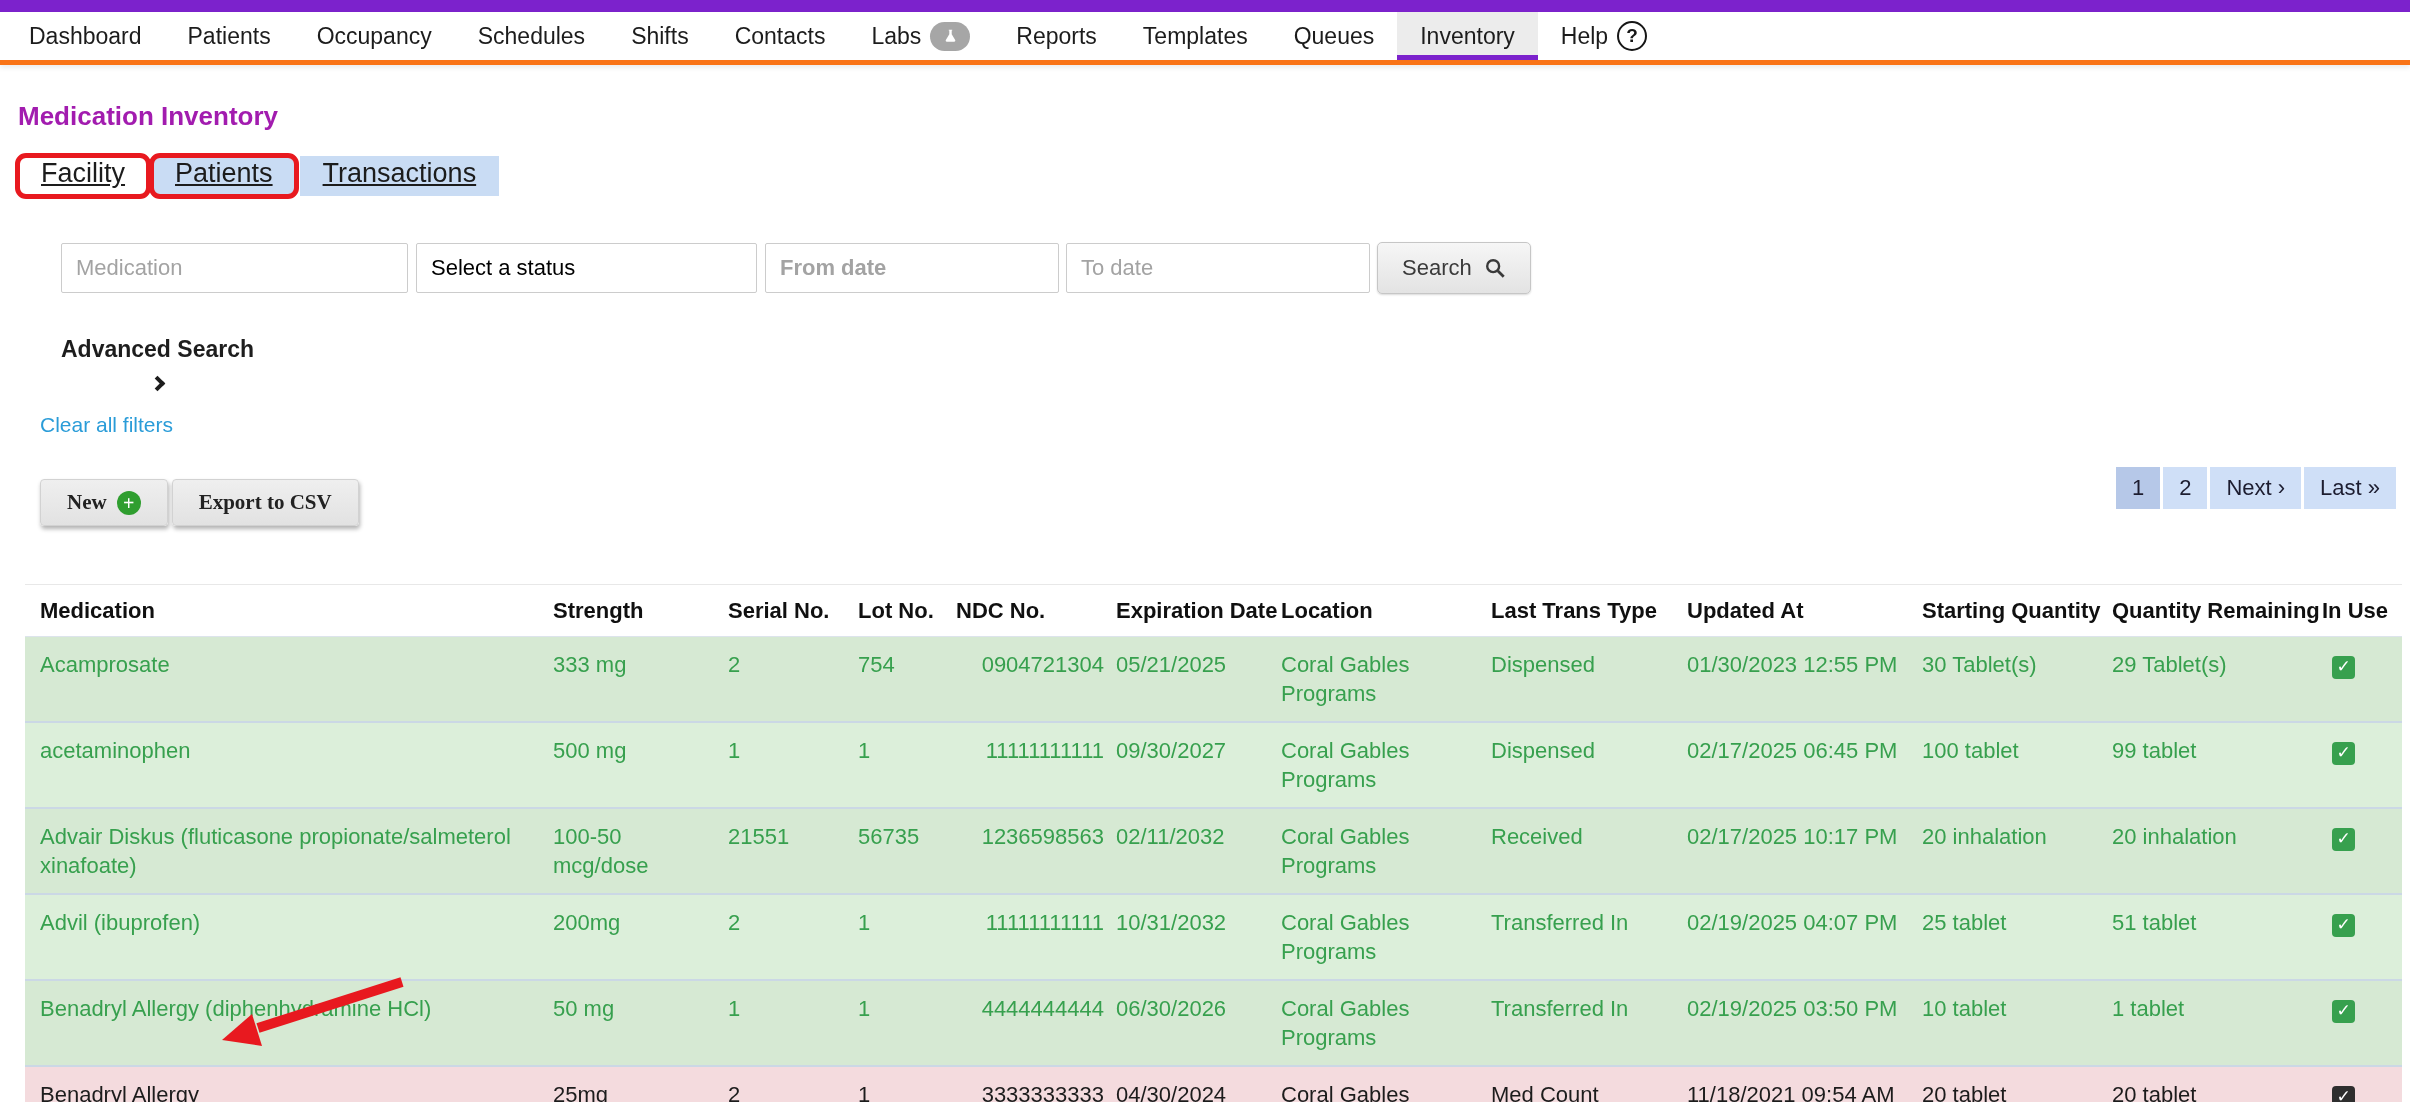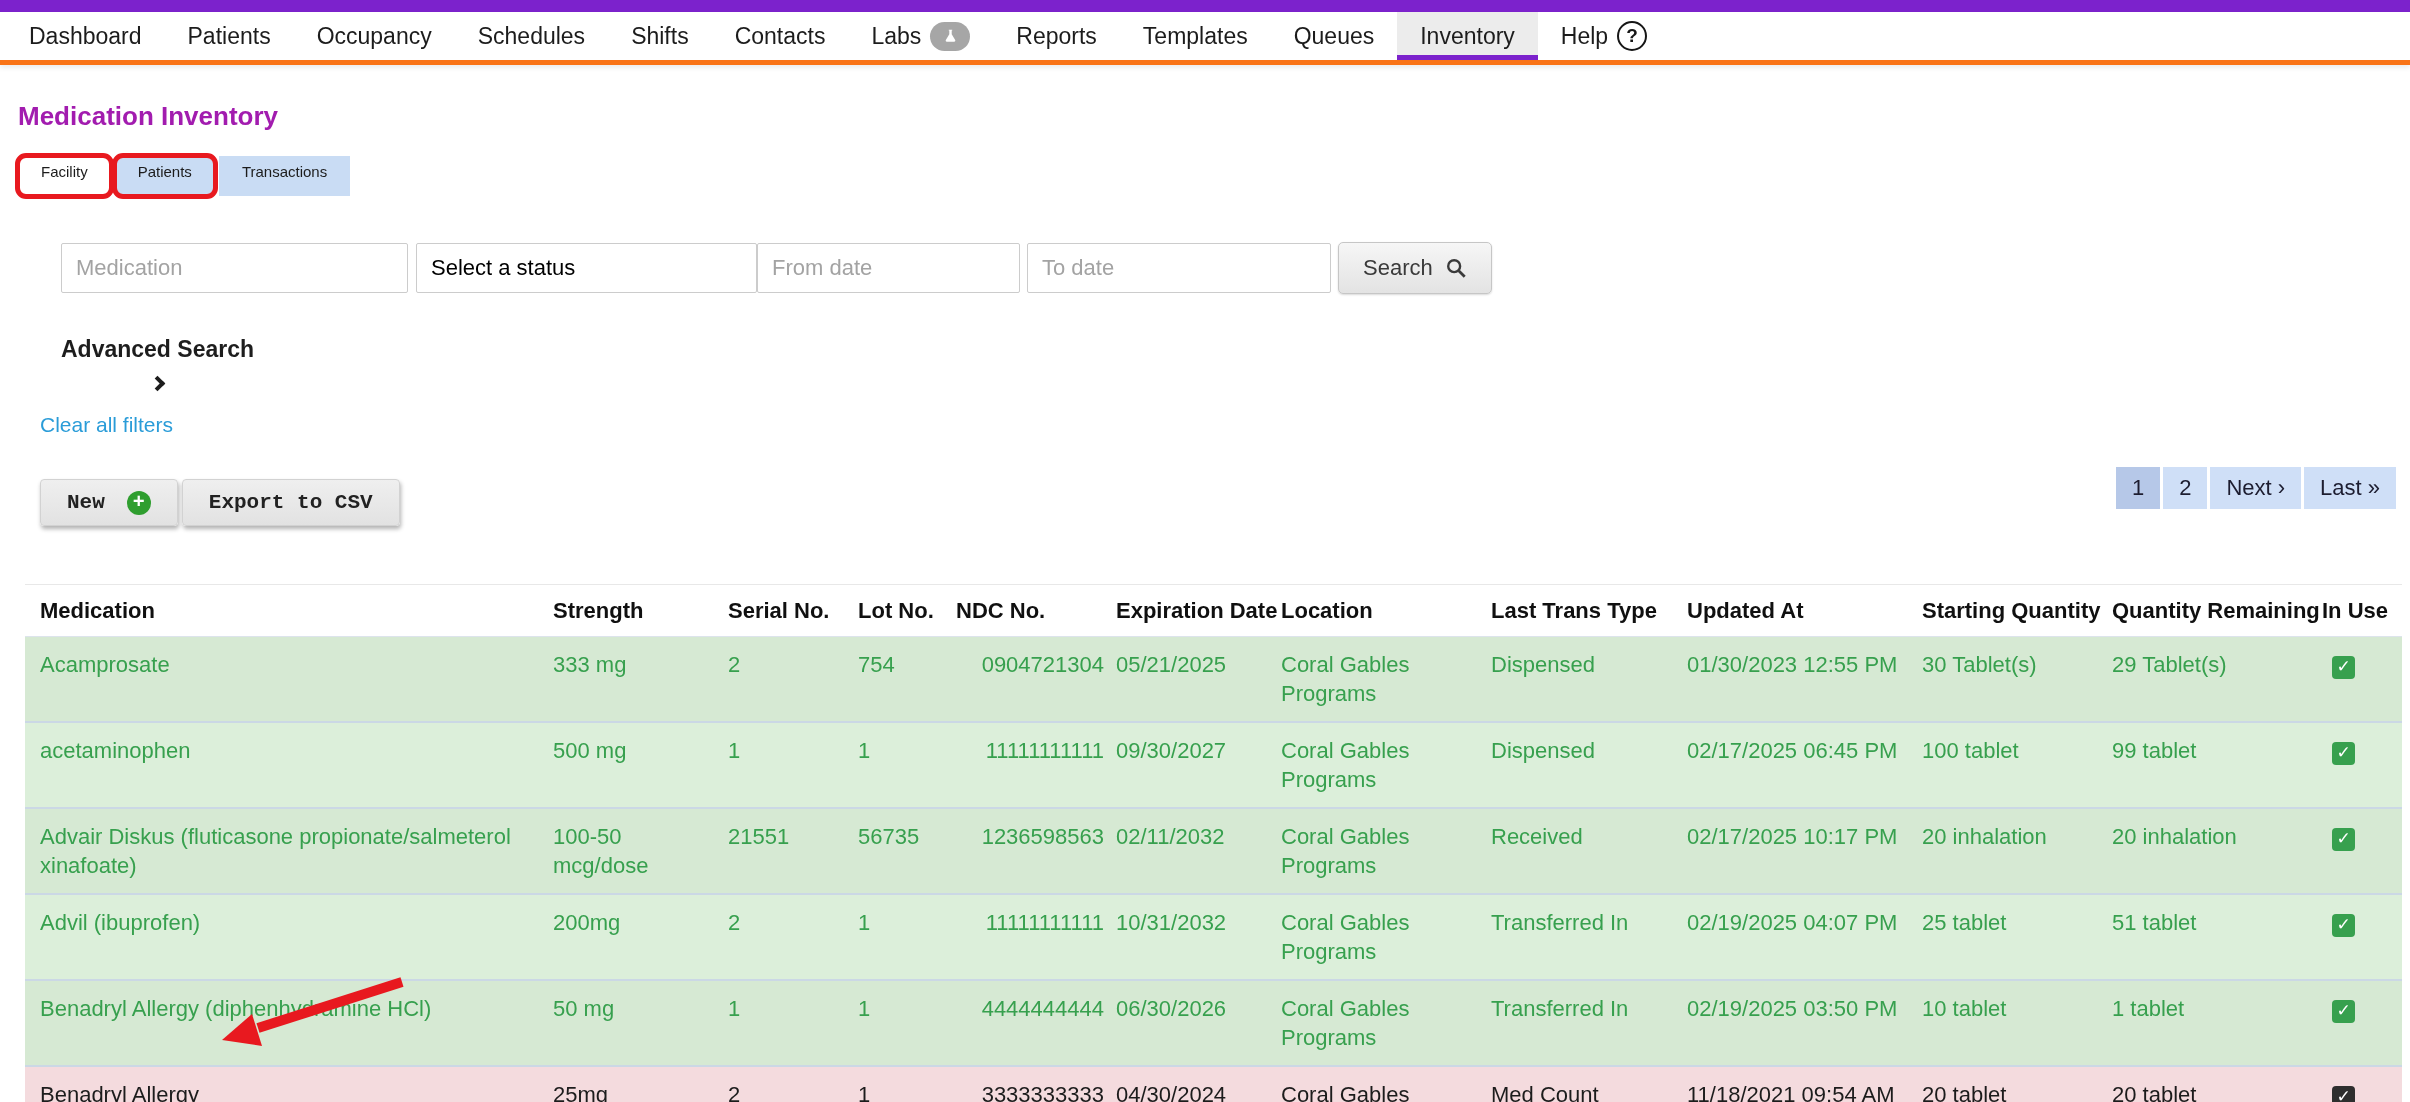--- a/index.html
+++ b/index.html
@@ -37,39 +37,39 @@
     width:30px;height:30px;border-radius:50%;border:2.5px solid #161616;
     display:inline-flex;align-items:center;justify-content:center;
     font-size:19px;font-weight:bold;color:#161616;
   }
   
   .content{padding:0;}
   .page-title{font-size:26px;font-weight:bold;margin:36px 0 0 18px;color:#a21caf;}
   
   .tabs{display:flex;gap:4px;margin:24px 0 0 18px;position:relative;}
   .tab{
-    position:relative;font-size:15px;padding:7px 23px;height:40px;
-    display:flex;align-items:flex-start;background:var(--tab-blue);cursor:pointer;
+    position:relative;font-size:27px;padding:7px 23px;height:40px;
+    display:flex;align-items:flex-end;background:var(--tab-blue);cursor:pointer;text-decoration:underline;
   }
   .tab.active{background:#fff;}
   .tab.annotated::after{
     content:"";position:absolute;inset:-3px;border:5px solid var(--annot-red);
     border-radius:11px;pointer-events:none;
   }
   
   .filter-row{display:flex;align-items:center;margin:46px 0 0 61px;}
   .f-input{
     height:50px;border:1px solid #ccc;border-radius:2px;background:#fff;
     font-size:22px;color:#1c1c1c;padding:0 14px;outline:none;
     font-family:"Liberation Sans","DejaVu Sans",sans-serif;
   }
   .f-input::placeholder{color:#a3a3a3;}
   .w-med{width:347px;}
   .w-status{width:341px;margin-left:8px;color:#000000;display:flex;align-items:center;}
-  .w-from{width:263px;margin-left:0;}
+  .w-from{width:294px;margin-left:8px;font-weight:bold;}
   .w-to{width:304px;margin-left:7px;}
   .search-btn{
     margin-left:7px;height:52px;padding:0 24px;border:1px solid #c6c6c6;border-radius:5px;
     background:linear-gradient(#f6f6f6,#e3e3e3);font-size:22px;color:#3a3a3a;
     display:inline-flex;align-items:center;gap:12px;cursor:pointer;
     box-shadow:0 1px 2px rgba(0,0,0,.15);
     font-family:"Liberation Sans","DejaVu Sans",sans-serif;
   }
   
   .advanced{margin:42px 0 0 61px;font-size:23px;font-weight:bold;color:#1d1d1d;display:inline-flex;align-items:center;gap:14px;cursor:pointer;flex-direction:column;}
@@ -77,23 +77,23 @@
     width:11px;height:11px;border-top:4px solid #1d1d1d;border-right:4px solid #1d1d1d;
     transform:rotate(45deg);display:inline-block;margin-top:1px;
   }
   .clear-filters{display:block;margin:24px 14px 0 40px;font-size:21px;color:var(--link-blue);cursor:pointer;width:max-content;}
   
   .action-row{display:flex;justify-content:space-between;align-items:flex-start;margin:30px 14px 0 40px;}
   .btn-group{display:flex;margin-top:12px;}
   .gray-btn{
     height:47px;padding:12px 26px;border:1px solid #d2d2d2;border-radius:4px;
     background:linear-gradient(#efefef,#e2e2e2);font-size:21px;font-weight:bold;color:#222;
-    display:inline-flex;align-items:center;gap:22px;cursor:pointer;
+    display:inline-flex;align-items:center;gap:10px;cursor:pointer;
     box-shadow:1px 3px 4px rgba(0,0,0,.3);margin-right:4px;
-    font-family:Liberation Mono, monospace;
+    font-family:Liberation Serif, serif;
   }
   .plus-icon{
     width:24px;height:24px;border-radius:50%;background:#2f9e2f;color:#fff;
     display:inline-flex;align-items:center;justify-content:center;
     font-size:20px;font-weight:bold;line-height:1;
   }
   .pagination{display:flex;gap:3px;}
   .page-btn{
     min-width:44px;height:42px;background:var(--pag-blue);color:#1d1d30;font-size:22px;
     display:inline-flex;align-items:center;justify-content:center;padding:0 16px;cursor:pointer;

